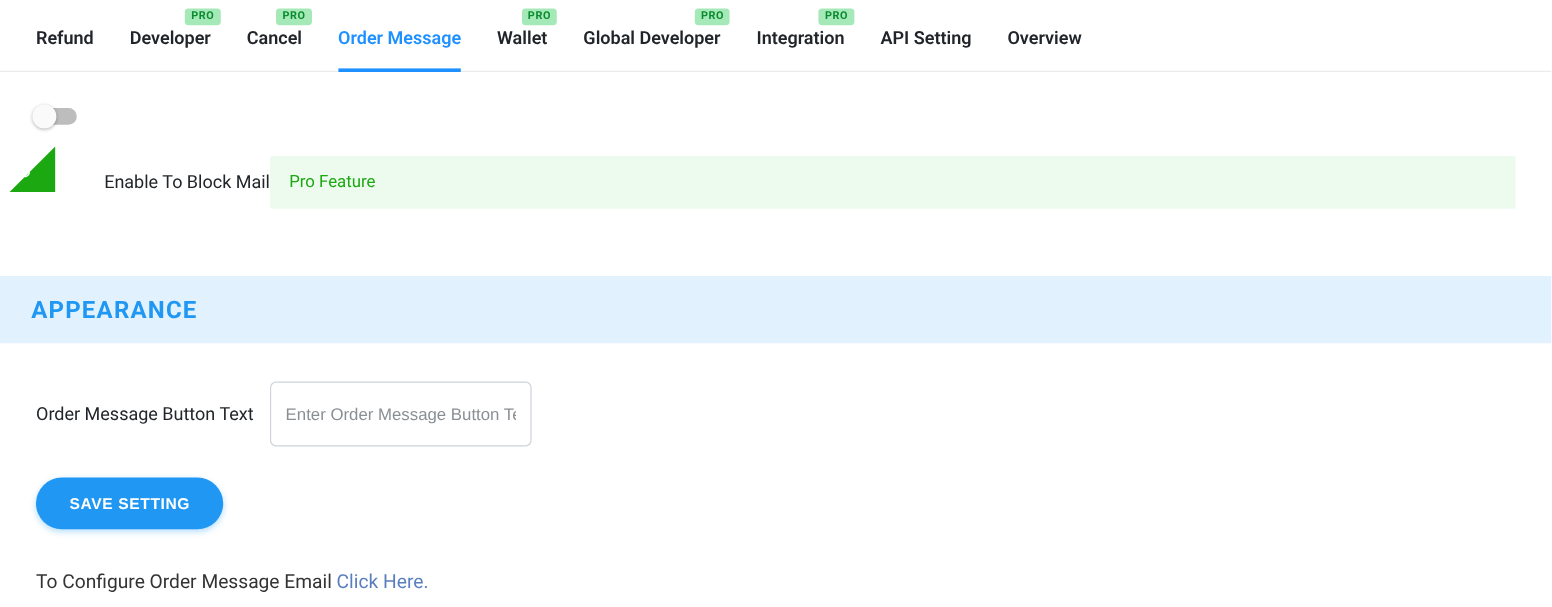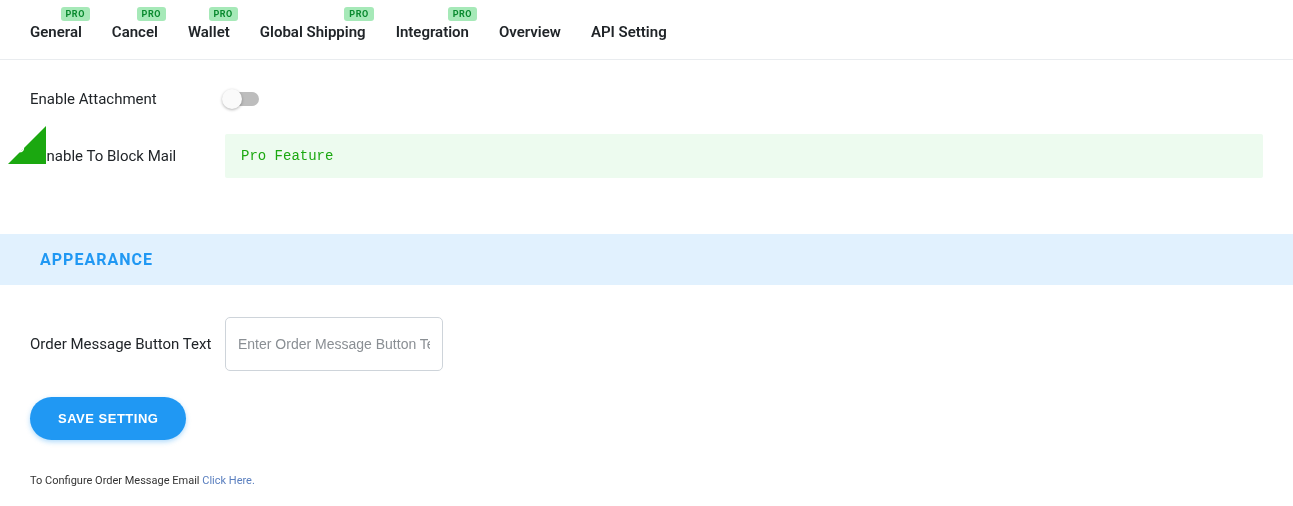--- a/index.html
+++ b/index.html
@@ -109,29 +109,28 @@
     letter-spacing: 0.5px;
     pointer-events: none;
   }
   .pro-feature-box {
     background: #edfbef;
     color: #1ba810;
     padding: 14px 16px;
     border-radius: 2px;
     font-size: 14px;
     width: 100%;
-    font-family: Liberation Mono, monospace;
   }
   .section-header {
     background: #e1f1fe;
     color: #2098f3;
-    font-size: 16px;
+    font-size: 20px;
     font-weight: 700;
     letter-spacing: 1px;
-    padding: 16px 40px;
+    padding: 16px 26px;
     margin: 20px 0 28px 0;
   }
   .text-input {
     width: 218px;
     height: 54px;
     padding: 8px 12px;
     border: 1px solid #ced4da;
     border-radius: 5px;
     font-size: 14px;
     color: #495057;
@@ -146,21 +145,21 @@
     border-radius: 24px;
     padding: 14px 28px;
     font-size: 13px;
     font-weight: 600;
     letter-spacing: 0.5px;
     cursor: pointer;
     box-shadow: 0 2px 5px rgba(32,152,243,0.35);
     margin-bottom: 34px;
   }
   .footer-text {
-    font-size: 11px;
+    font-size: 16px;
     color: #333;
     margin-bottom: 10px;
   }
   .footer-link {
     color: #5a7fbf;
     cursor: pointer;
   }
   .pro-row {
     align-items: center;
     padding-left: 0;
@@ -170,44 +169,45 @@
     padding-left:0;
   }
   .full-width-controlcol{
     flex:1;
   }
 </style>
 </head>
 <body>
 
 <div class="tabs" id="tabs-container">
-    <div class="tab"><span>General</span><span class="pro-badge">PRO</span></div>
+    <div class="tab"><span>Refund</span></div>
+    <div class="tab"><span>Developer</span><span class="pro-badge">PRO</span></div>
     <div class="tab"><span>Cancel</span><span class="pro-badge">PRO</span></div>
+    <div class="tab active"><span>Order Message</span></div>
     <div class="tab"><span>Wallet</span><span class="pro-badge">PRO</span></div>
-    <div class="tab"><span>Global Shipping</span><span class="pro-badge">PRO</span></div>
+    <div class="tab"><span>Global Developer</span><span class="pro-badge">PRO</span></div>
     <div class="tab"><span>Integration</span><span class="pro-badge">PRO</span></div>
+    <div class="tab"><span>API Setting</span></div>
     <div class="tab"><span>Overview</span></div>
-    <div class="tab"><span>API Setting</span></div>
   </div>
 
 <div class="content">
 
   <div class="row">
-    <div class="label-col">Enable Attachment</div>
     <div class="control-col">
       <div class="toggle">
         <div class="toggle-knob"></div>
       </div>
     </div>
   </div>
 
   <div class="row pro-row block-mail-wrapper">
     <div class="pro-corner"></div>
     <div class="pro-corner-text">PRO</div>
-    <div class="label-col" style="padding-left:8px;">Enable To Block Mail</div>
+    <div class="label-col" style="padding-left:8px;text-align:right;">Enable To Block Mail</div>
     <div class="control-col full-width-controlcol">
       <div class="pro-feature-box">Pro Feature</div>
     </div>
   </div>
 
 </div>
 
 <div class="section-header">APPEARANCE</div>
 
 <div class="content" style="padding-top:4px;">

